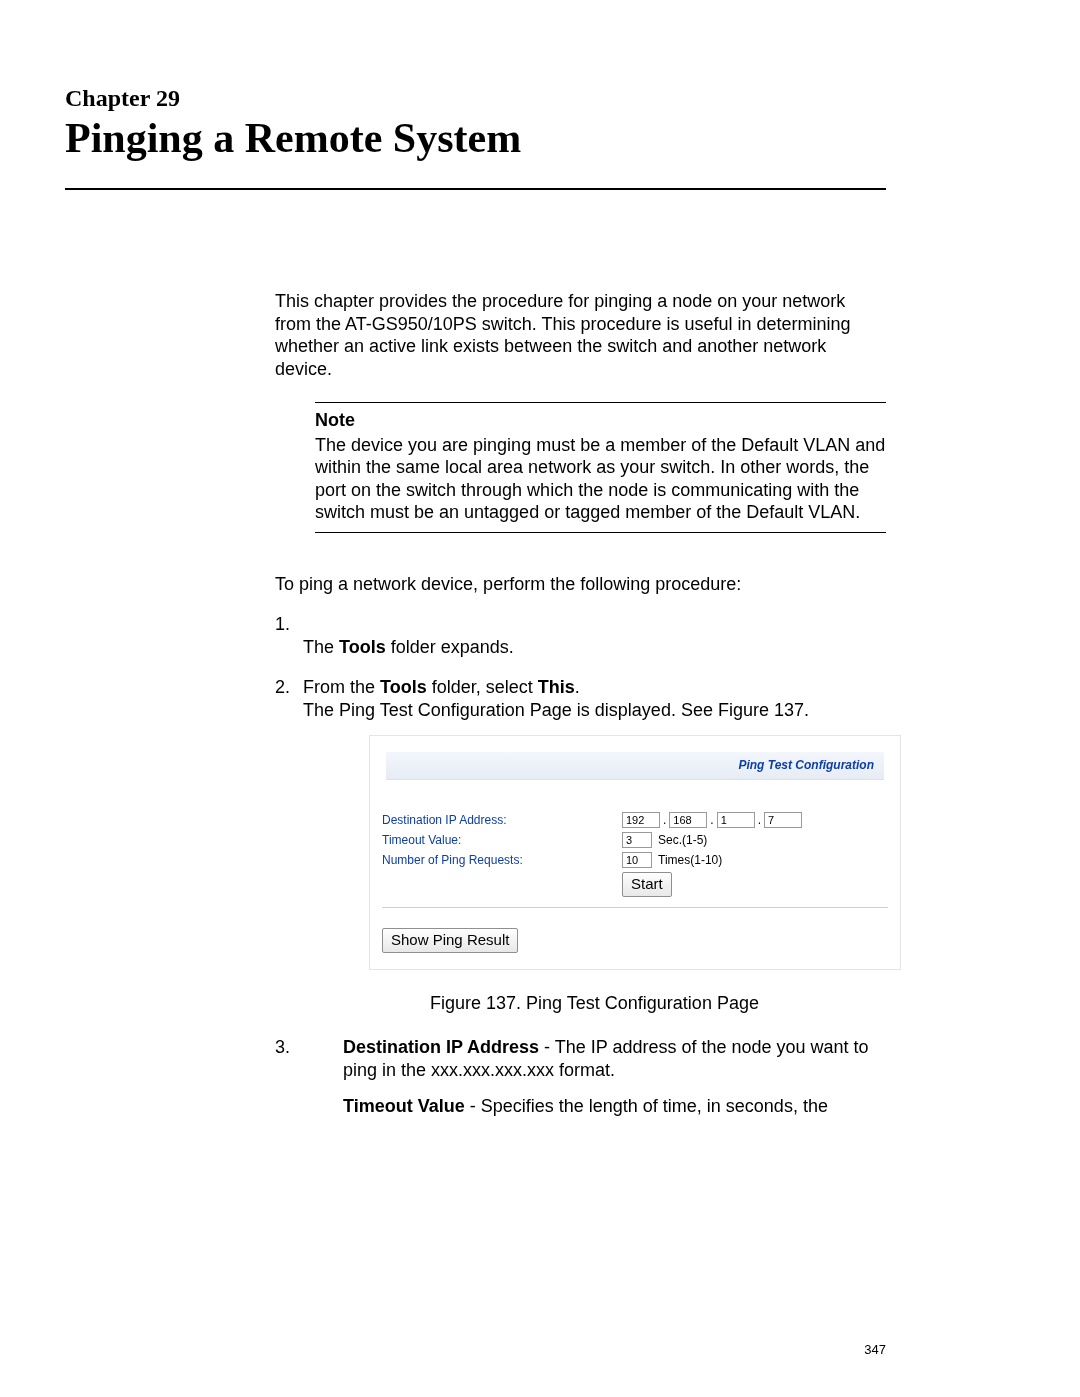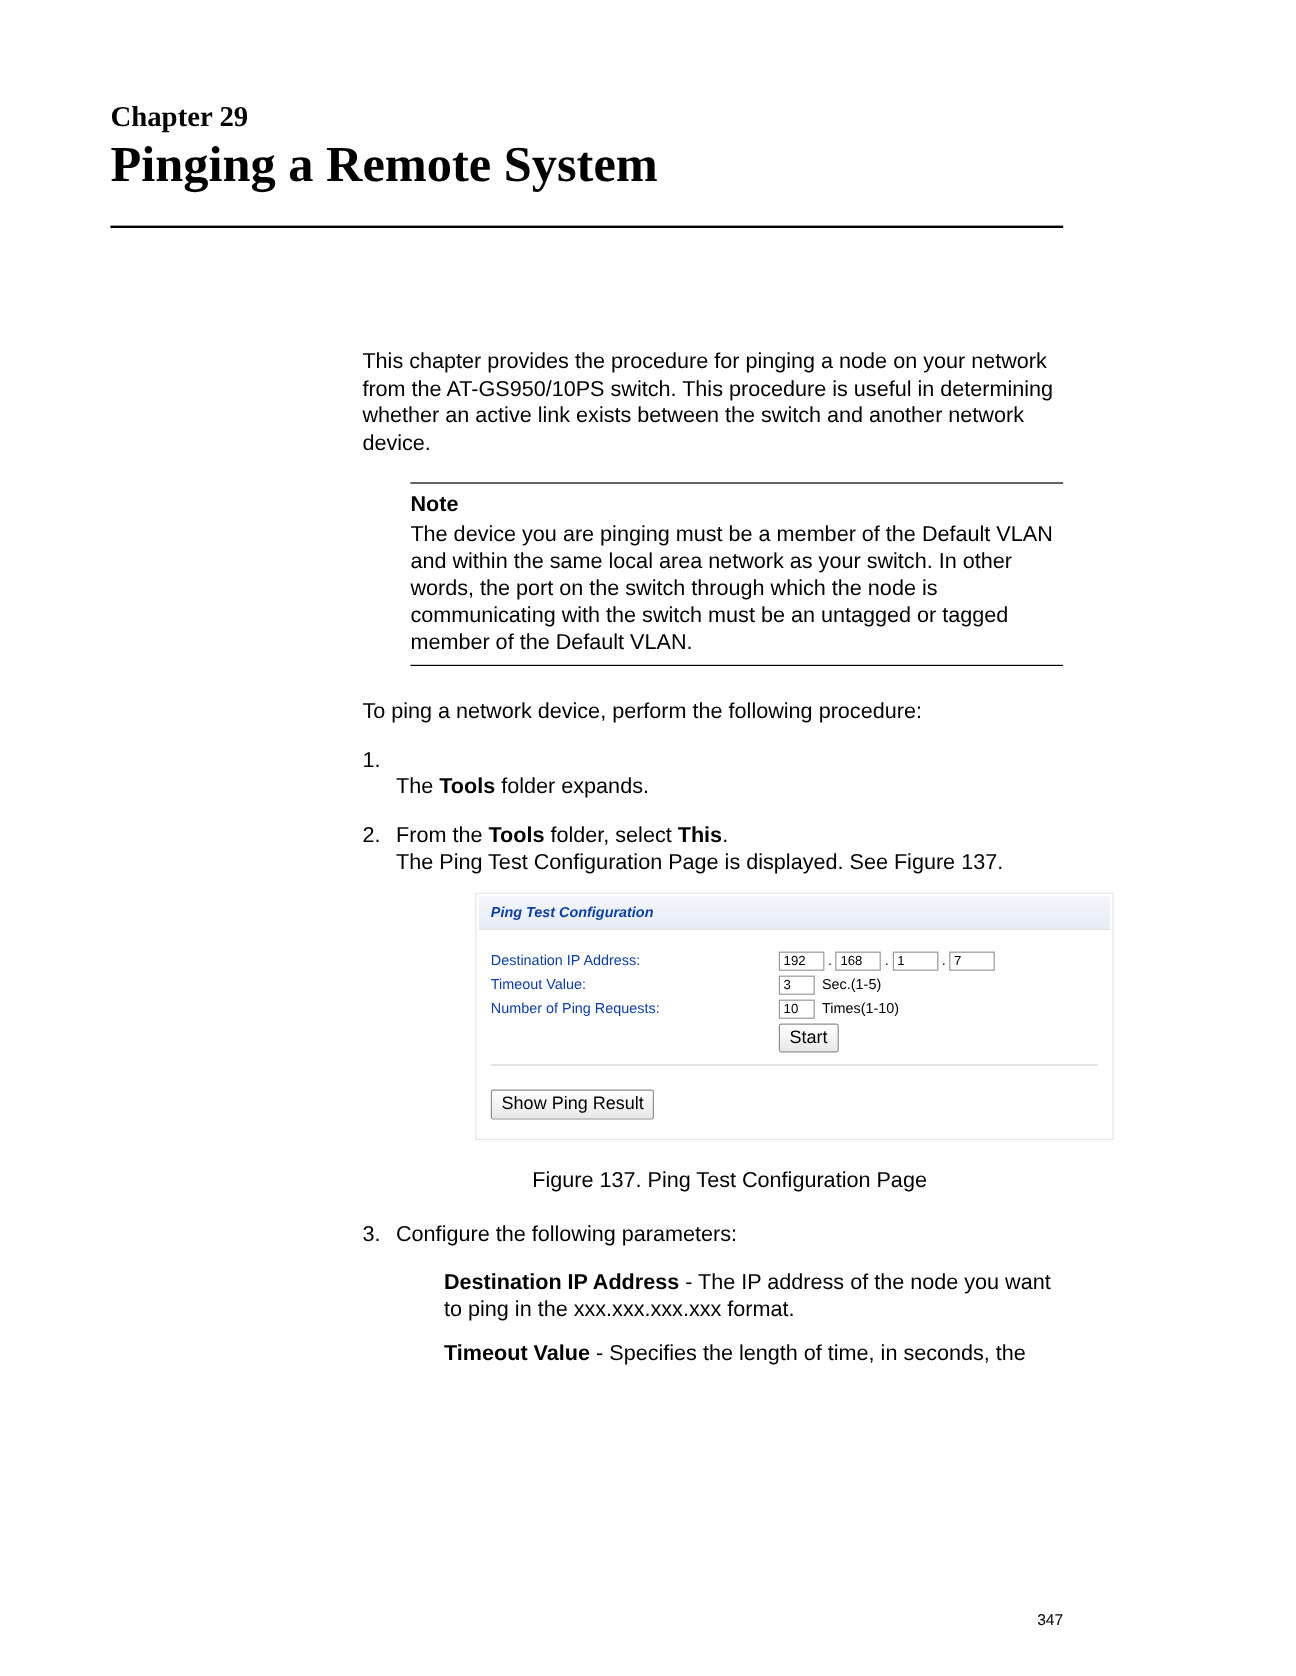--- a/index.html
+++ b/index.html
@@ -7,21 +7,21 @@
     padding: 0;
     background: #ffffff;
     font-family: Arial, Helvetica, sans-serif;
     color: #000;
   }
   .page {
     width: 976px;
     height: 1397px;
     position: relative;
     box-sizing: border-box;
-    padding: 85px 90px 0 92px;
+    padding: 85px 90px 0 65px;
   }
   .chapter {
     font-family: "Times New Roman", Times, serif;
     font-size: 24px;
     font-weight: bold;
     margin-bottom: 2px;
   }
   .title {
     font-family: "Times New Roman", Times, serif;
     font-size: 42px;
@@ -40,21 +40,21 @@
   }
   .intro {
     margin-bottom: 22px;
   }
   .note-box {
     margin-left: 40px;
     margin-right: 0;
     border-top: 1px solid #000;
     border-bottom: 1px solid #000;
     padding: 6px 0 8px 0;
-    margin-bottom: 26px;
+    margin-bottom: 40px;
   }
   .note-title {
     font-weight: bold;
     margin-bottom: 2px;
   }
   .lead {
     margin-bottom: 18px;
   }
   ol.steps {
     list-style: none;
@@ -84,21 +84,22 @@
     background: #fff;
     font-size: 12px;
   }
   .fig-header {
     background: linear-gradient(#f3f6fb, #e7ecf5);
     padding: 6px 10px;
     color: #0b3ea8;
     font-weight: bold;
     font-style: italic;
     border-bottom: 1px solid #e0e0e0;
-    margin: 2px;
+    margin: 16px;
+    text-align: right;
   }
   .fig-body {
     padding: 16px 12px 8px 12px;
   }
   .fig-row {
     display: flex;
     align-items: center;
     margin-bottom: 4px;
     color: #0b3ea8;
   }
@@ -236,21 +237,20 @@
           </div>
           <div class="fig-footer">
             <span class="fig-btn">Show Ping Result</span>
           </div>
         </div>
 
         <div class="figure-caption">Figure 137. Ping Test Configuration Page</div>
       </li>
 
       <li>
-        <div>Configure the following parameters:</div>
 
         <div class="param" style="margin-top:18px;">
           <span class="b">Destination IP Address</span><span> - The IP address of the node you want to ping in the xxx.xxx.xxx.xxx format.</span>
         </div>
 
         <div class="param">
           <span class="b">Timeout Value</span><span> - Specifies the length of time, in seconds, the</span>
         </div>
       </li>
 

